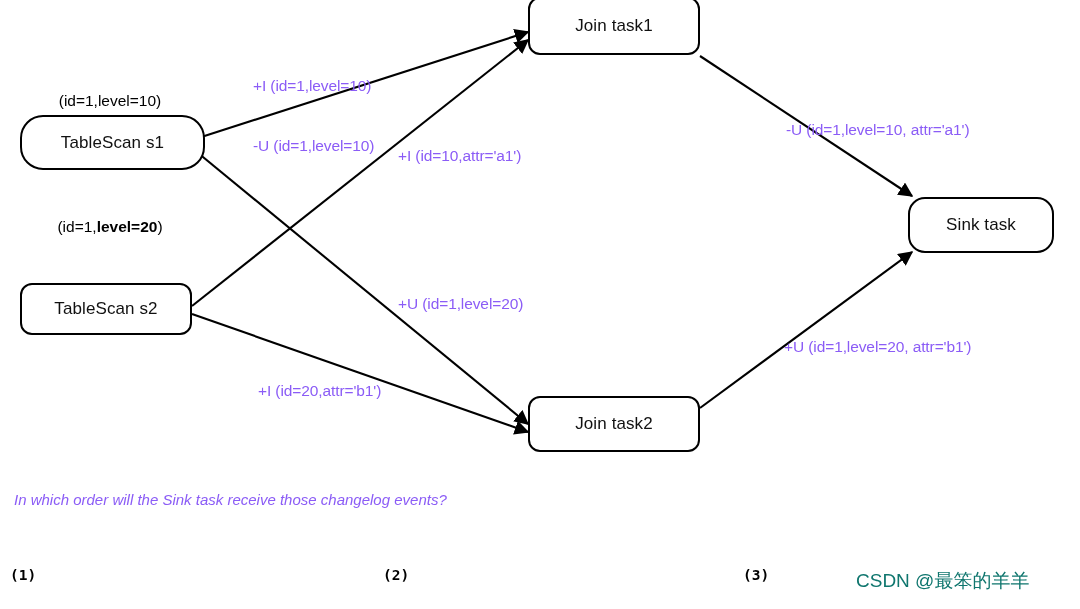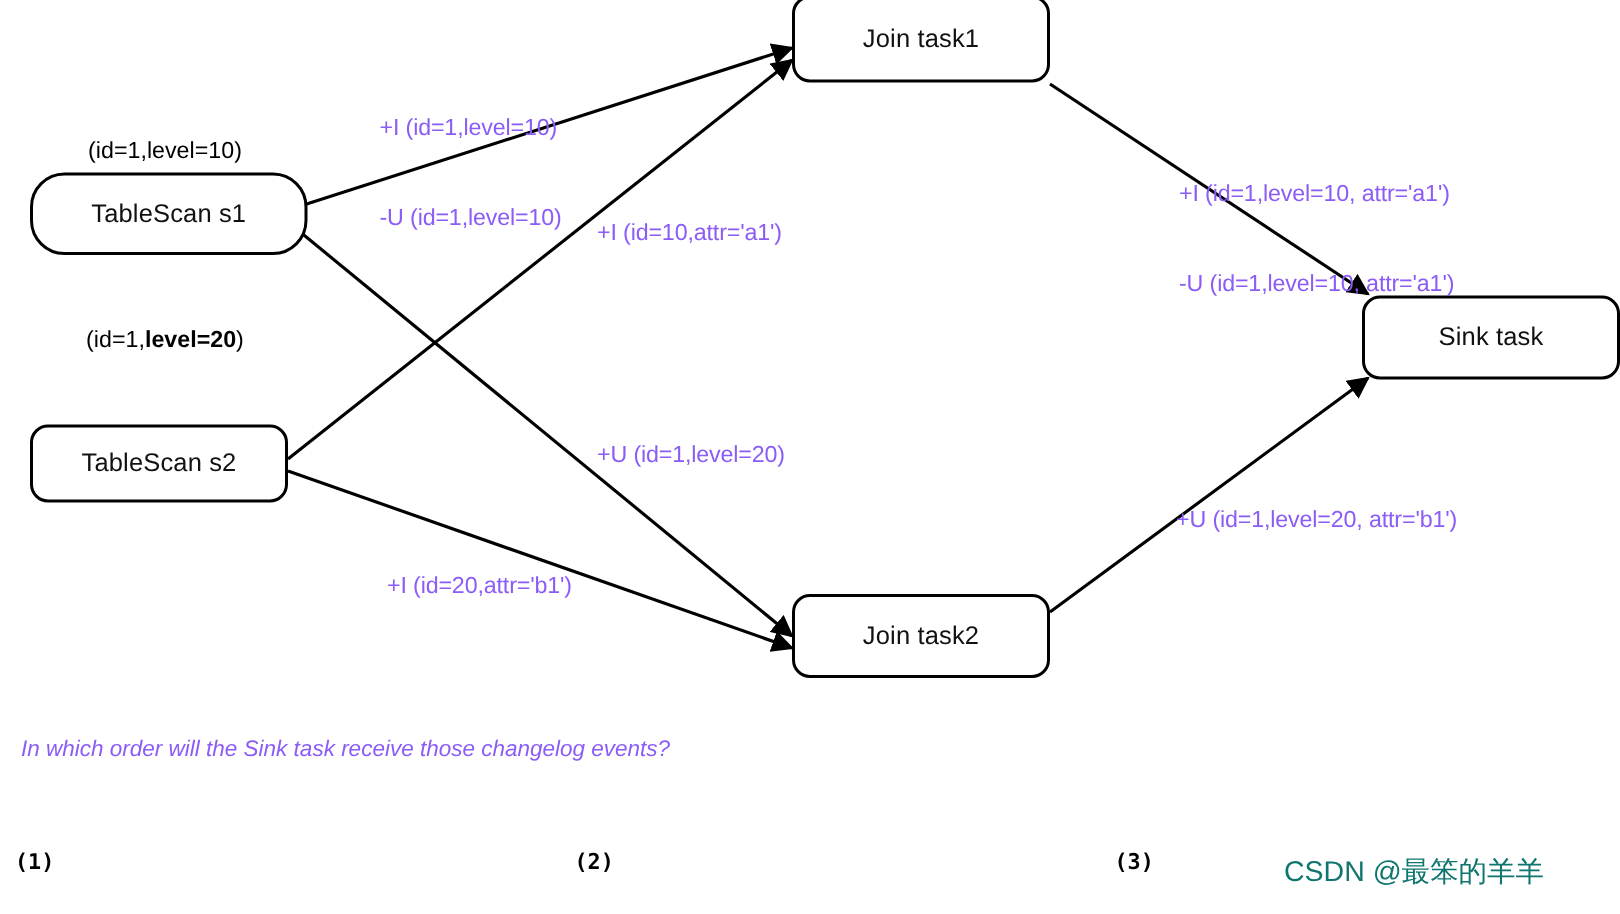--- a/index.html
+++ b/index.html
@@ -128,37 +128,36 @@
   </div>
 
   <div class="node-box" style="left:528px; top:-3px; width:172px; height:58px;">
     <span>Join task1</span>
   </div>
 
   <div class="node-box" style="left:528px; top:396px; width:172px; height:56px;">
     <span>Join task2</span>
   </div>
 
-  <div class="node-box" style="left:908px; top:197px; width:172px; height:56px;">
+  <div class="node-box" style="left:908px; top:197px; width:146px; height:56px;border-radius:17px;">
     <span>Sink task</span>
   </div>
 
   <div class="edge-label" style="left:253px; top:36px;">
     <div>+I (id=1,level=10)</div>
     <div>-U (id=1,level=10)</div>
   </div>
 
   <div class="edge-label" style="left:398px; top:146px;">+I (id=10,attr='a1')</div>
 
   <div class="edge-label" style="left:398px; top:294px;">+U (id=1,level=20)</div>
 
   <div class="edge-label" style="left:258px; top:381px;">+I (id=20,attr='b1')</div>
 
   <div class="edge-label" style="left:786px; top:80px;">
-    <div>+I (id=1,level=10, attr='a1')</div>
     <div>-U (id=1,level=10, attr='a1')</div>
   </div>
 
   <div class="edge-label" style="left:784px; top:337px;">+U (id=1,level=20, attr='b1')</div>
 
   <div id="question">In which order will the Sink task receive those changelog events?</div>
 
   <div class="answer-col" id="col-1">
     <span class="col-title">(1)</span>
     

